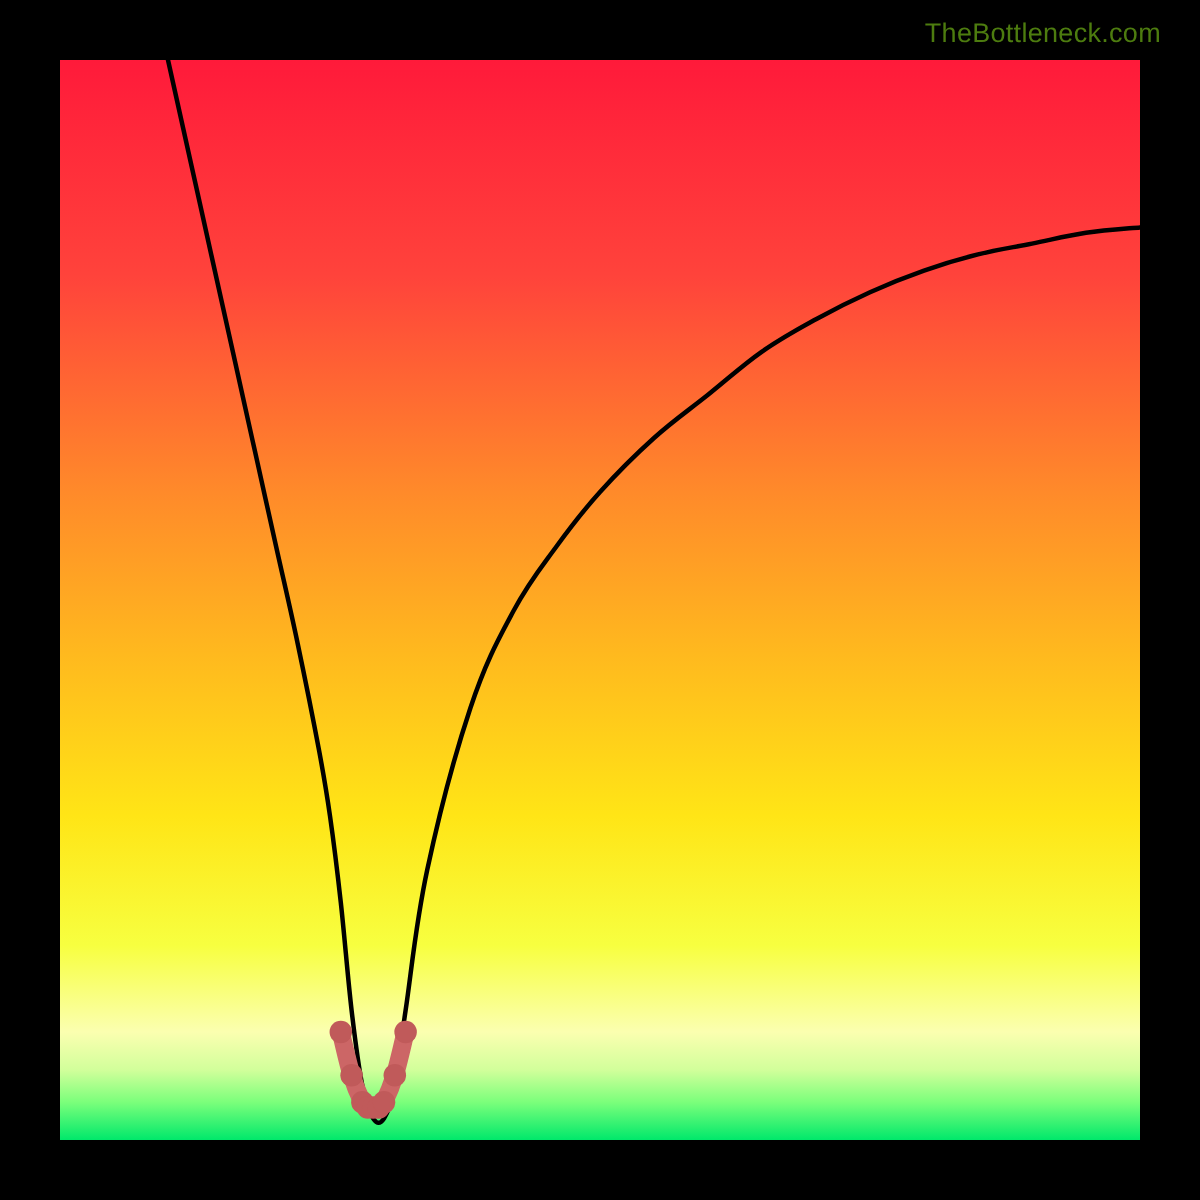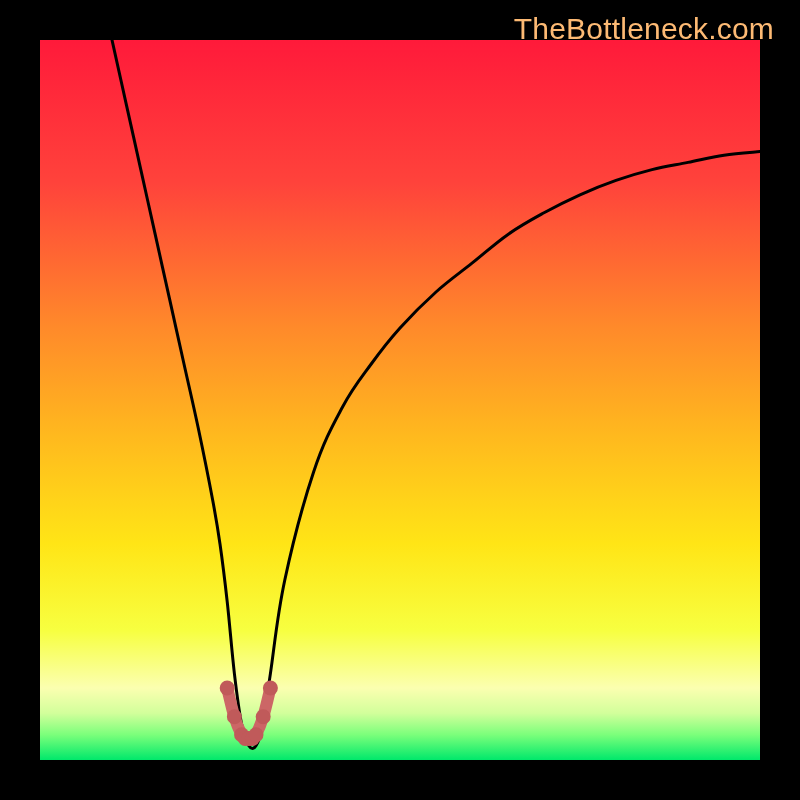--- a/index.html
+++ b/index.html
@@ -31,22 +31,22 @@
     position: absolute;
     left: 0;
     top: 0;
     width: 100%;
     height: 100%;
   }
   .watermark {
     position: absolute;
     top: 12px;
     right: 26px;
-    color: #fdba74;
-    font-size: 30px;
+    color: #4d7c0f;
+    font-size: 18px;
     letter-spacing: 0.2px;
     font-weight: 400;
     margin-left: 28px;
   }
   svg.curves {
     position: absolute;
     left: 0;
     top: 0;
     width: 100%;
     height: 100%;

